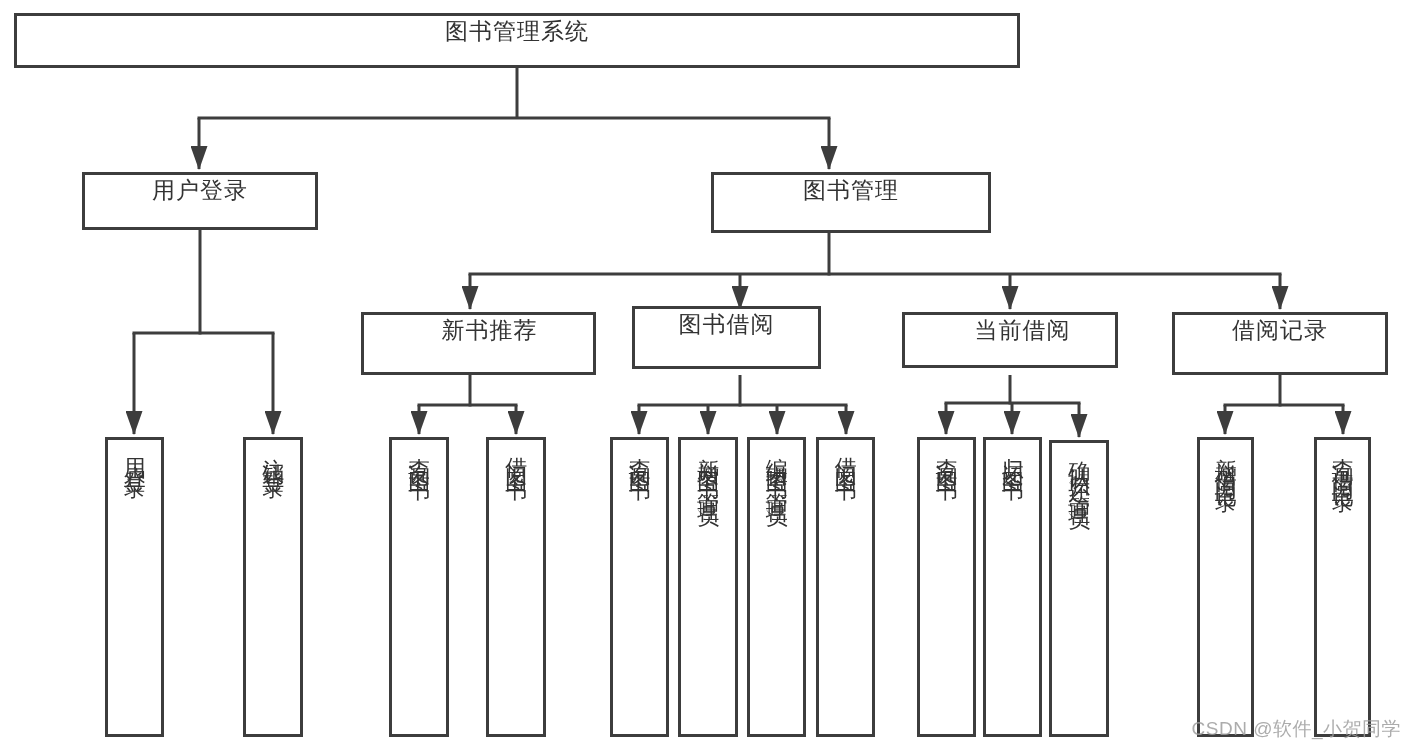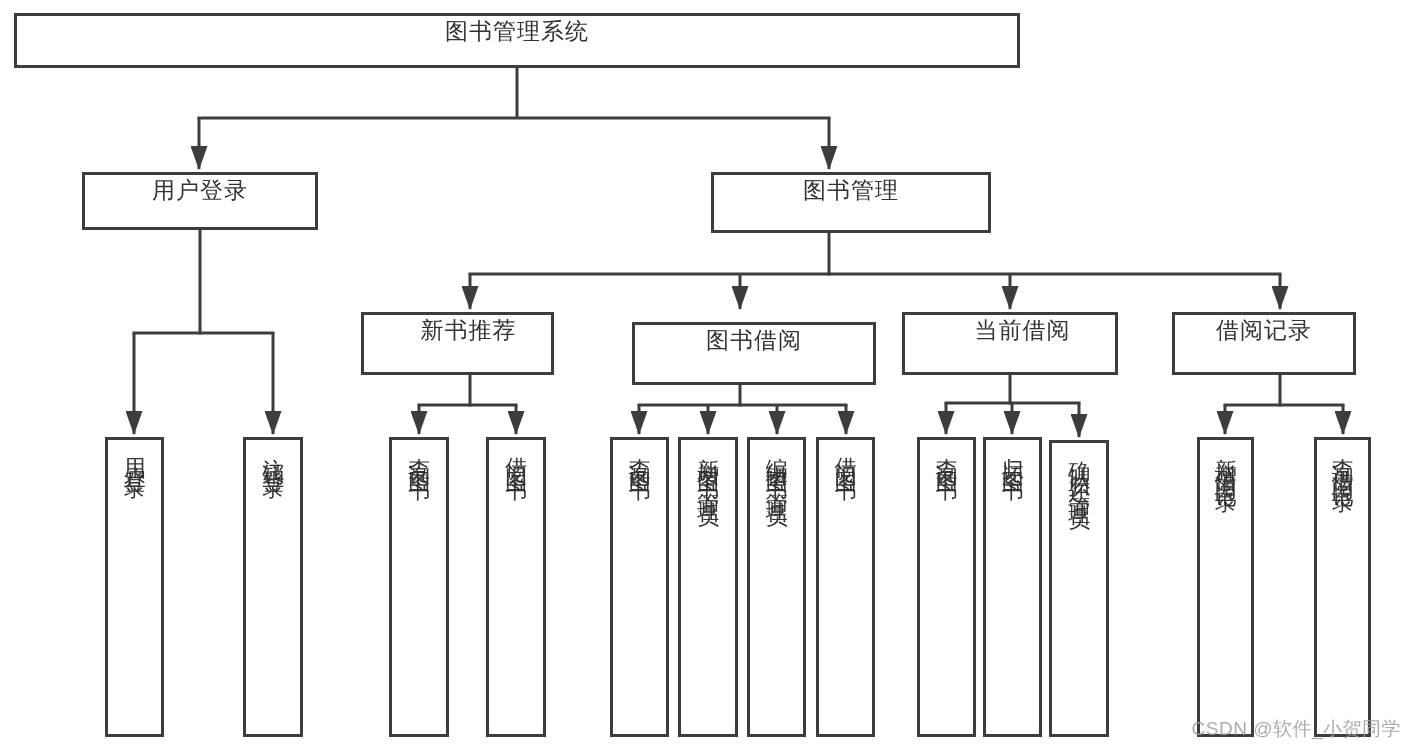--- a/index.html
+++ b/index.html
@@ -108,30 +108,30 @@
     <span class="h-label">图书管理系统</span>
   </div>
 
   <div class="box" style="left:82px;top:172px;width:236px;height:58px;">
     <span class="h-label">用户登录</span>
   </div>
   <div class="box" style="left:711px;top:172px;width:280px;height:61px;">
     <span class="h-label">图书管理</span>
   </div>
 
-  <div class="box" style="left:361px;top:312px;width:193px;height:63px;padding-left:22px;">
+  <div class="box" style="left:361px;top:312px;width:235px;height:63px;padding-left:22px;">
     <span class="h-label">新书推荐</span>
   </div>
-  <div class="box" style="left:632px;top:322px;width:244px;height:63px;">
+  <div class="box" style="left:632px;top:306px;width:189px;height:63px;">
     <span class="h-label">图书借阅</span>
   </div>
-  <div class="box" style="left:902px;top:312px;width:216px;height:63px;padding-left:25px;">
+  <div class="box" style="left:902px;top:312px;width:216px;height:56px;padding-left:25px;">
     <span class="h-label">当前借阅</span>
   </div>
-  <div class="box" style="left:1172px;top:312px;width:184px;height:63px;">
+  <div class="box" style="left:1172px;top:312px;width:216px;height:63px;">
     <span class="h-label">借阅记录</span>
   </div>
 
   <div class="box" style="left:105px;top:437px;width:59px;height:300px;">
     <span class="v-label">用户登录</span>
   </div>
   <div class="box" style="left:243px;top:437px;width:60px;height:300px;">
     <span class="v-label">注销登录</span>
   </div>
 

